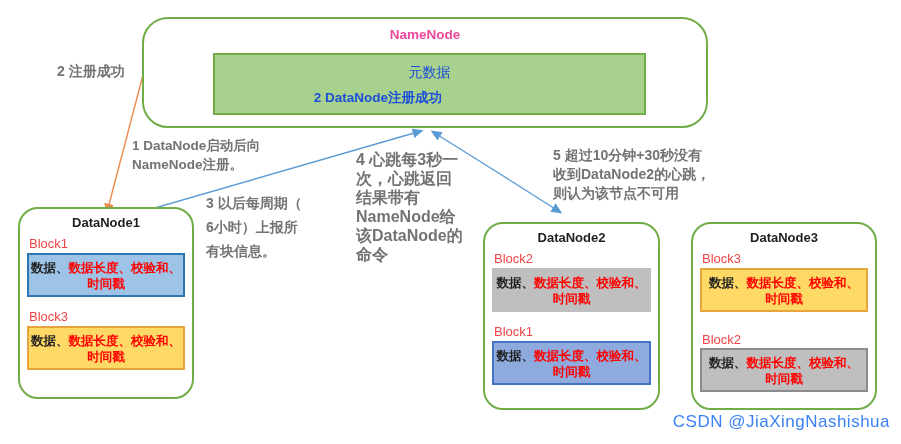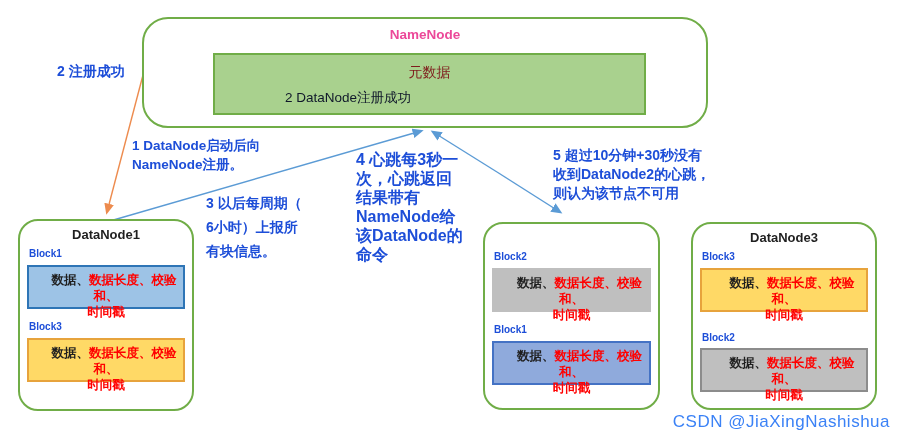--- a/index.html
+++ b/index.html
@@ -8,54 +8,54 @@
   .arrows{position:absolute;left:0;top:0;width:901px;height:444px;pointer-events:none;}
 
   
   .nn-box{position:absolute;left:142px;top:17px;width:566px;height:111px;
           border:2px solid #70AD47;border-radius:26px;background:#ffffff;box-sizing:border-box;}
   .nn-title{position:absolute;left:0;top:8px;width:100%;text-align:center;
             font-size:13.5px;font-weight:600;color:#ec4899;}
   .nn-inner{position:absolute;left:69px;top:34px;width:433px;height:62px;
             background:#A9D18E;border:2px solid #70AD47;box-sizing:border-box;}
   .nn-meta{position:absolute;left:0;top:9px;width:100%;text-align:center;
-           font-size:14px;color:#7f1d1d;}
+           font-size:14px;color:#1d4ed8;}
   .nn-reg{position:absolute;left:0;top:34px;width:62%;text-align:center;
-          font-size:13.5px;font-weight:400;color:#0f172a;}
+          font-size:13.5px;font-weight:700;color:#1d4ed8;padding-left:30px;}
 
   
-  .note{position:absolute;color:#1d4ed8;font-weight:600;white-space:pre-line;}
+  .note{position:absolute;color:#737373;font-weight:600;white-space:pre-line;}
   .note-2{left:57px;top:62px;font-size:14px;line-height:19px;}
   .note-1{left:132px;top:136px;font-size:13.5px;line-height:19px;}
   .note-3{left:206px;top:191px;font-size:14px;line-height:24px;}
   .note-4{left:356px;top:150px;font-size:16px;line-height:19px;}
   .note-5{left:553px;top:146px;font-size:14px;line-height:19px;}
 
   
   .dn{position:absolute;border:2px solid #70AD47;border-radius:20px;background:#ffffff;box-sizing:border-box;}
-  .dn1{left:18px;top:219px;width:176px;height:192px;}
+  .dn1{left:18px;top:207px;width:176px;height:192px;}
   .dn2{left:483px;top:222px;width:177px;height:188px;}
   .dn3{left:691px;top:222px;width:186px;height:188px;}
   .dn-title{position:absolute;left:0;top:6px;width:100%;text-align:center;
             font-size:13px;font-weight:600;color:#1f1f1f;}
-  .blk-label{position:absolute;left:9px;font-size:10px;font-weight:700;color:#1d4ed8;}
+  .blk-label{position:absolute;left:9px;font-size:13px;font-weight:400;color:#ef4444;}
   .label1{top:27px;}
   .label2{top:100px;}
   .dn3 .label2{top:108px;}
   .fill{position:absolute;left:7px;right:7px;height:44px;box-sizing:border-box;
         text-align:center;font-size:12.5px;font-weight:600;line-height:16px;padding-top:5px;}
   .fill1{top:44px;}
   .fill2{top:117px;}
   .dn3 .fill2{top:124px;}
   .c-blue1{background:#9DC3E6;border:2px solid #2E75B6;}
   .c-blue2{background:#8FAADC;border:2px solid #4472C4;}
   .c-yellow{background:#FFD966;border:2px solid #E7A33C;}
   .c-gray{background:#BFBFBF;border:2px solid #8C8C8C;}
   .c-gray-plain{background:#BFBFBF;border:2px solid #BFBFBF;}
-  .t-black{color:#1f1f1f;margin-left:16px;}
+  .t-black{color:#1f1f1f;}
   .t-red{color:#FF0000;white-space:pre-line;}
 
   .watermark{position:absolute;right:11px;top:412px;font-size:17px;color:#3b82f6;
              letter-spacing:0.5px;}
 </style>
 </head>
 <body>
 
 <div class="stage">
 
@@ -106,20 +106,21 @@
 时间戳</span>
     </div>
     <div class="blk-label label2">Block3</div>
     <div class="fill fill2 c-yellow">
       <span class="t-black">数据、</span><span class="t-red">数据长度、校验和、</span><span class="t-red">
 时间戳</span>
     </div>
   </div>
 
   <div class="dn dn2">
+    <div class="dn-title">DataNode2</div>
     <div class="blk-label label1">Block2</div>
     <div class="fill fill1 c-gray-plain">
       <span class="t-black">数据、</span><span class="t-red">数据长度、校验和、</span><span class="t-red">
 时间戳</span>
     </div>
     <div class="blk-label label2">Block1</div>
     <div class="fill fill2 c-blue2">
       <span class="t-black">数据、</span><span class="t-red">数据长度、校验和、</span><span class="t-red">
 时间戳</span>
     </div>

